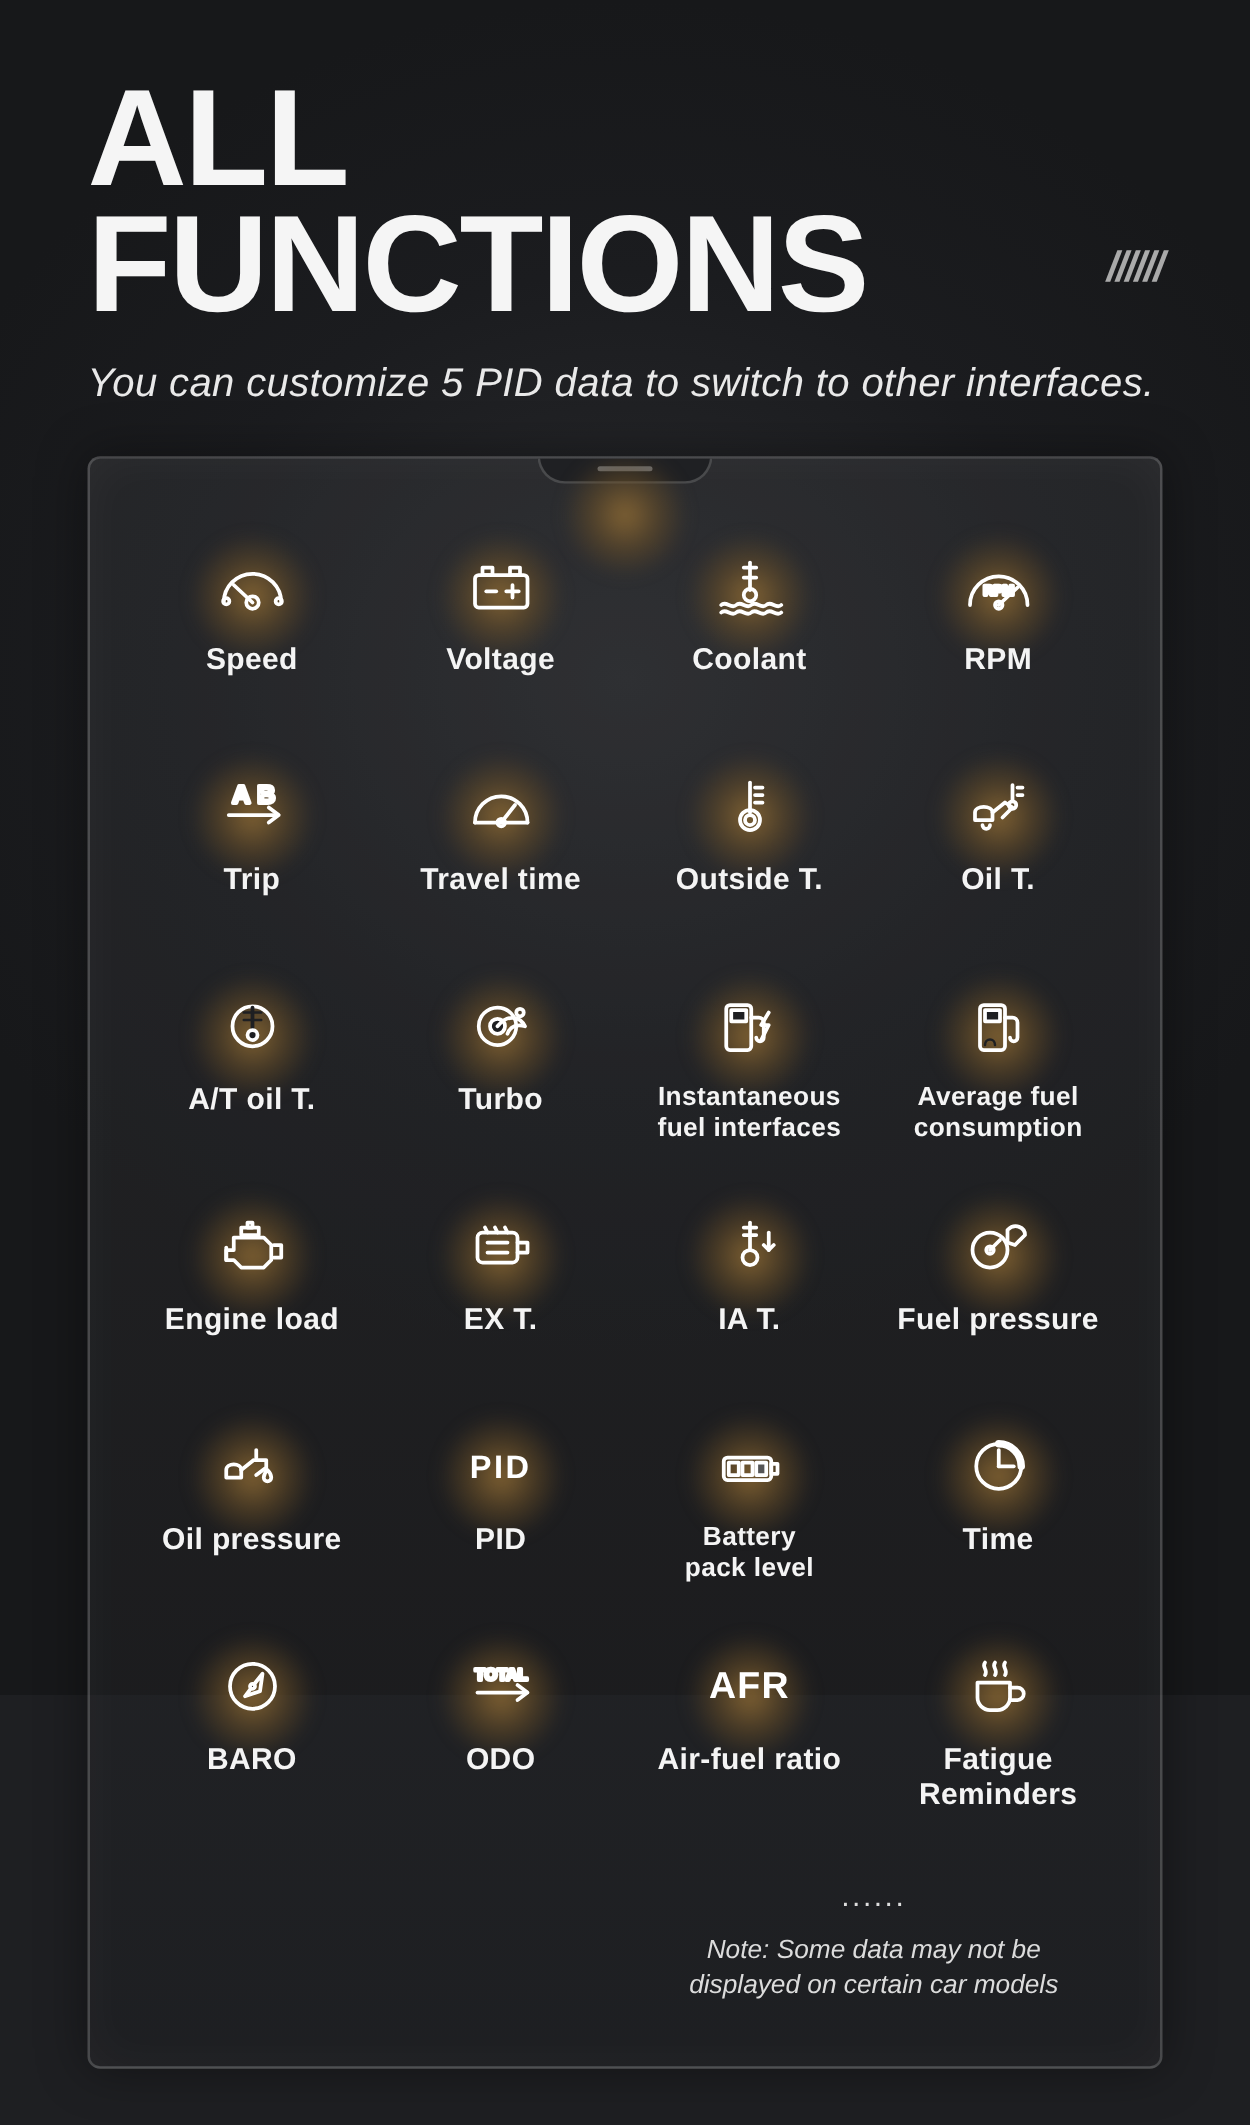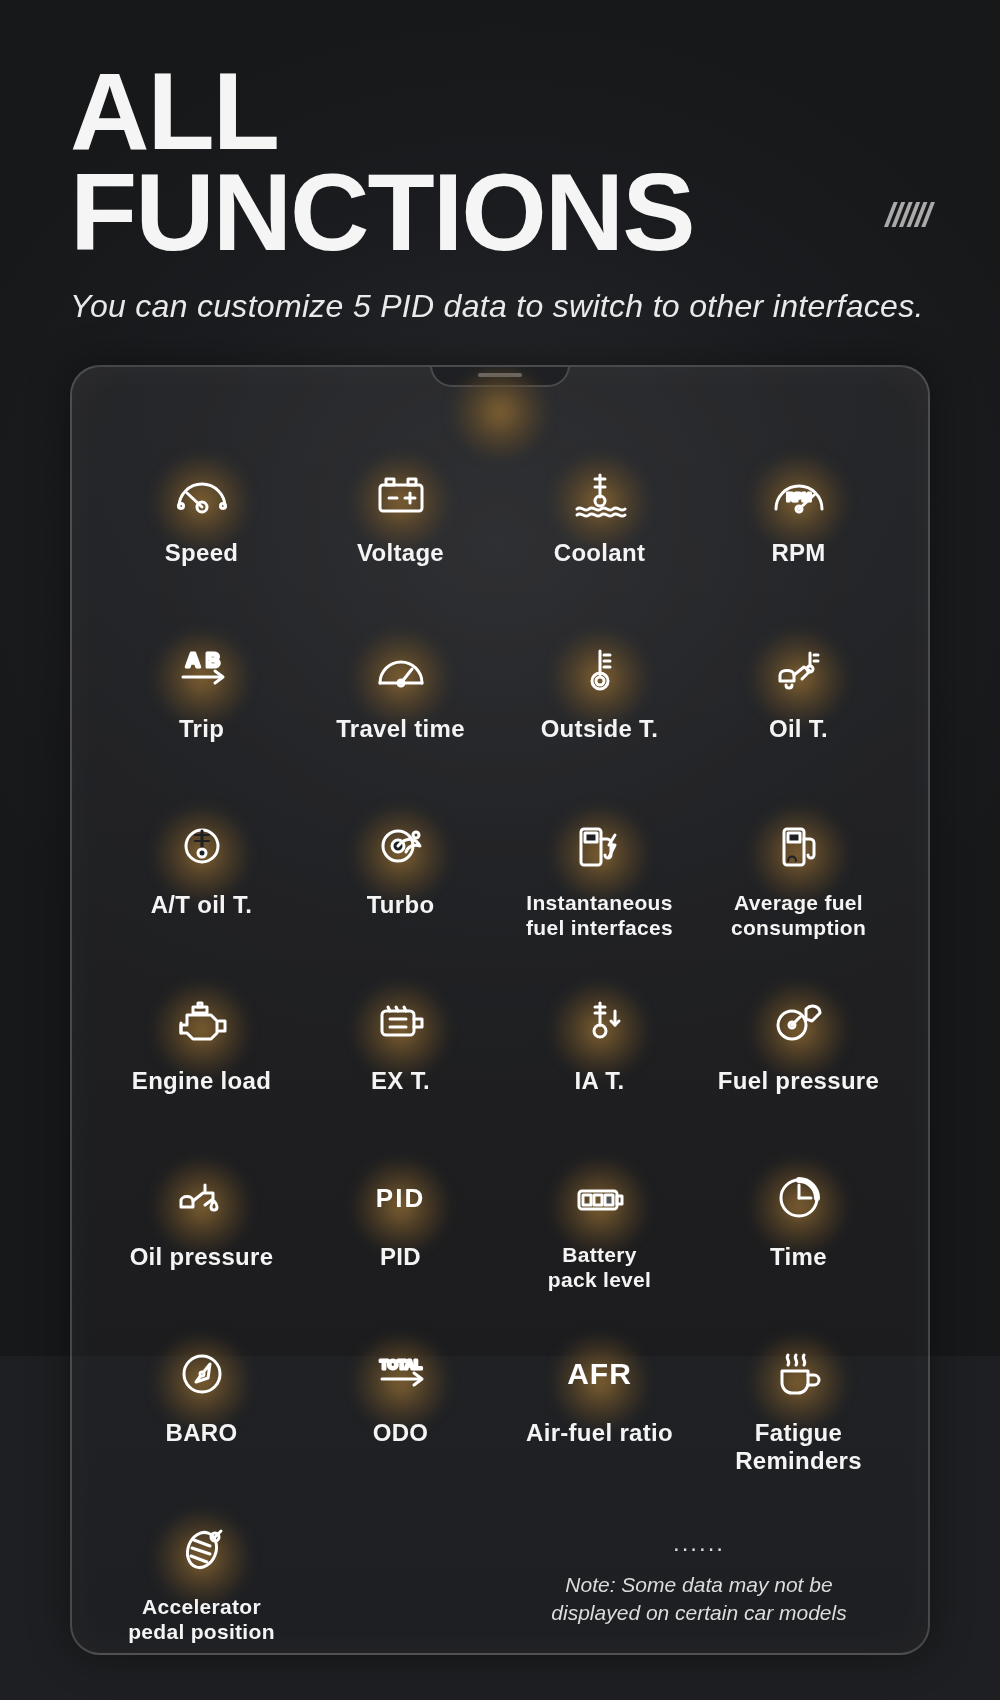--- a/index.html
+++ b/index.html
@@ -50,26 +50,26 @@
   
   .panel-wrap {
     position: relative;
     width: 860px;
     margin: 0 auto;
   }
   .panel {
     width: 860px;
     height: 1290px;
     border: 2px solid rgba(200,200,200,0.25);
-    border-radius: 30px;
+    border-radius: 10px;
     background: linear-gradient(180deg, rgba(60,61,64,0.35), rgba(30,31,34,0.35));
     box-shadow: inset 0 0 40px rgba(255,255,255,0.04), 0 0 40px rgba(0,0,0,0.4);
     position: relative;
     overflow: hidden;
-    padding: 80px 30px 30px 30px;
+    padding: 55px 30px 30px 30px;
   }
   .notch {
     position: absolute;
     top: -2px;
     left: 50%;
     transform: translateX(-50%);
     width: 140px;
     height: 22px;
     border: 2px solid rgba(200,200,200,0.25);
     border-top: none;
@@ -399,30 +399,20 @@
           <div class="cell">
             <div class="halo"></div>
             <div class="icon">
               <svg>
                 <use href="#coffee-cup-icon"></use>
               </svg>
             </div>
             <div class="label">Fatigue
 Reminders</div>
           </div>
-          <div class="cell small-label">
-            <div class="halo"></div>
-            <div class="icon">
-              <svg>
-                <use href="#pedal-icon"></use>
-              </svg>
-            </div>
-            <div class="label">Accelerator
-pedal position</div>
-          </div>
           <div class="note-cell">
             <div class="halo" style="top: -10px;"></div>
             <div class="note-dots">......</div>
             <div class="note-text">Note:  Some data may not be displayed on certain car models</div>
           </div>
         </div>
     </div>
   </div>
 </div>
 

